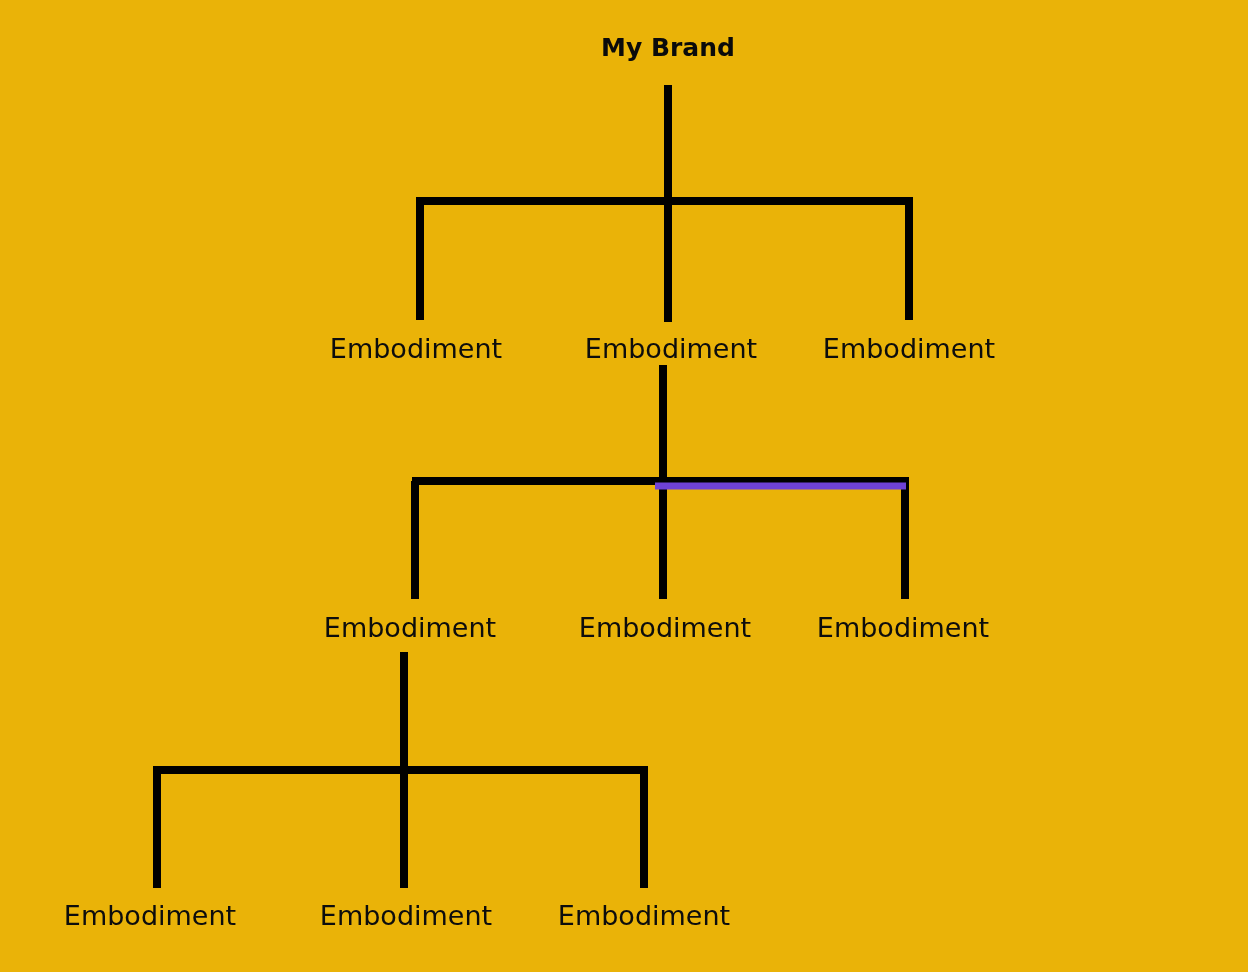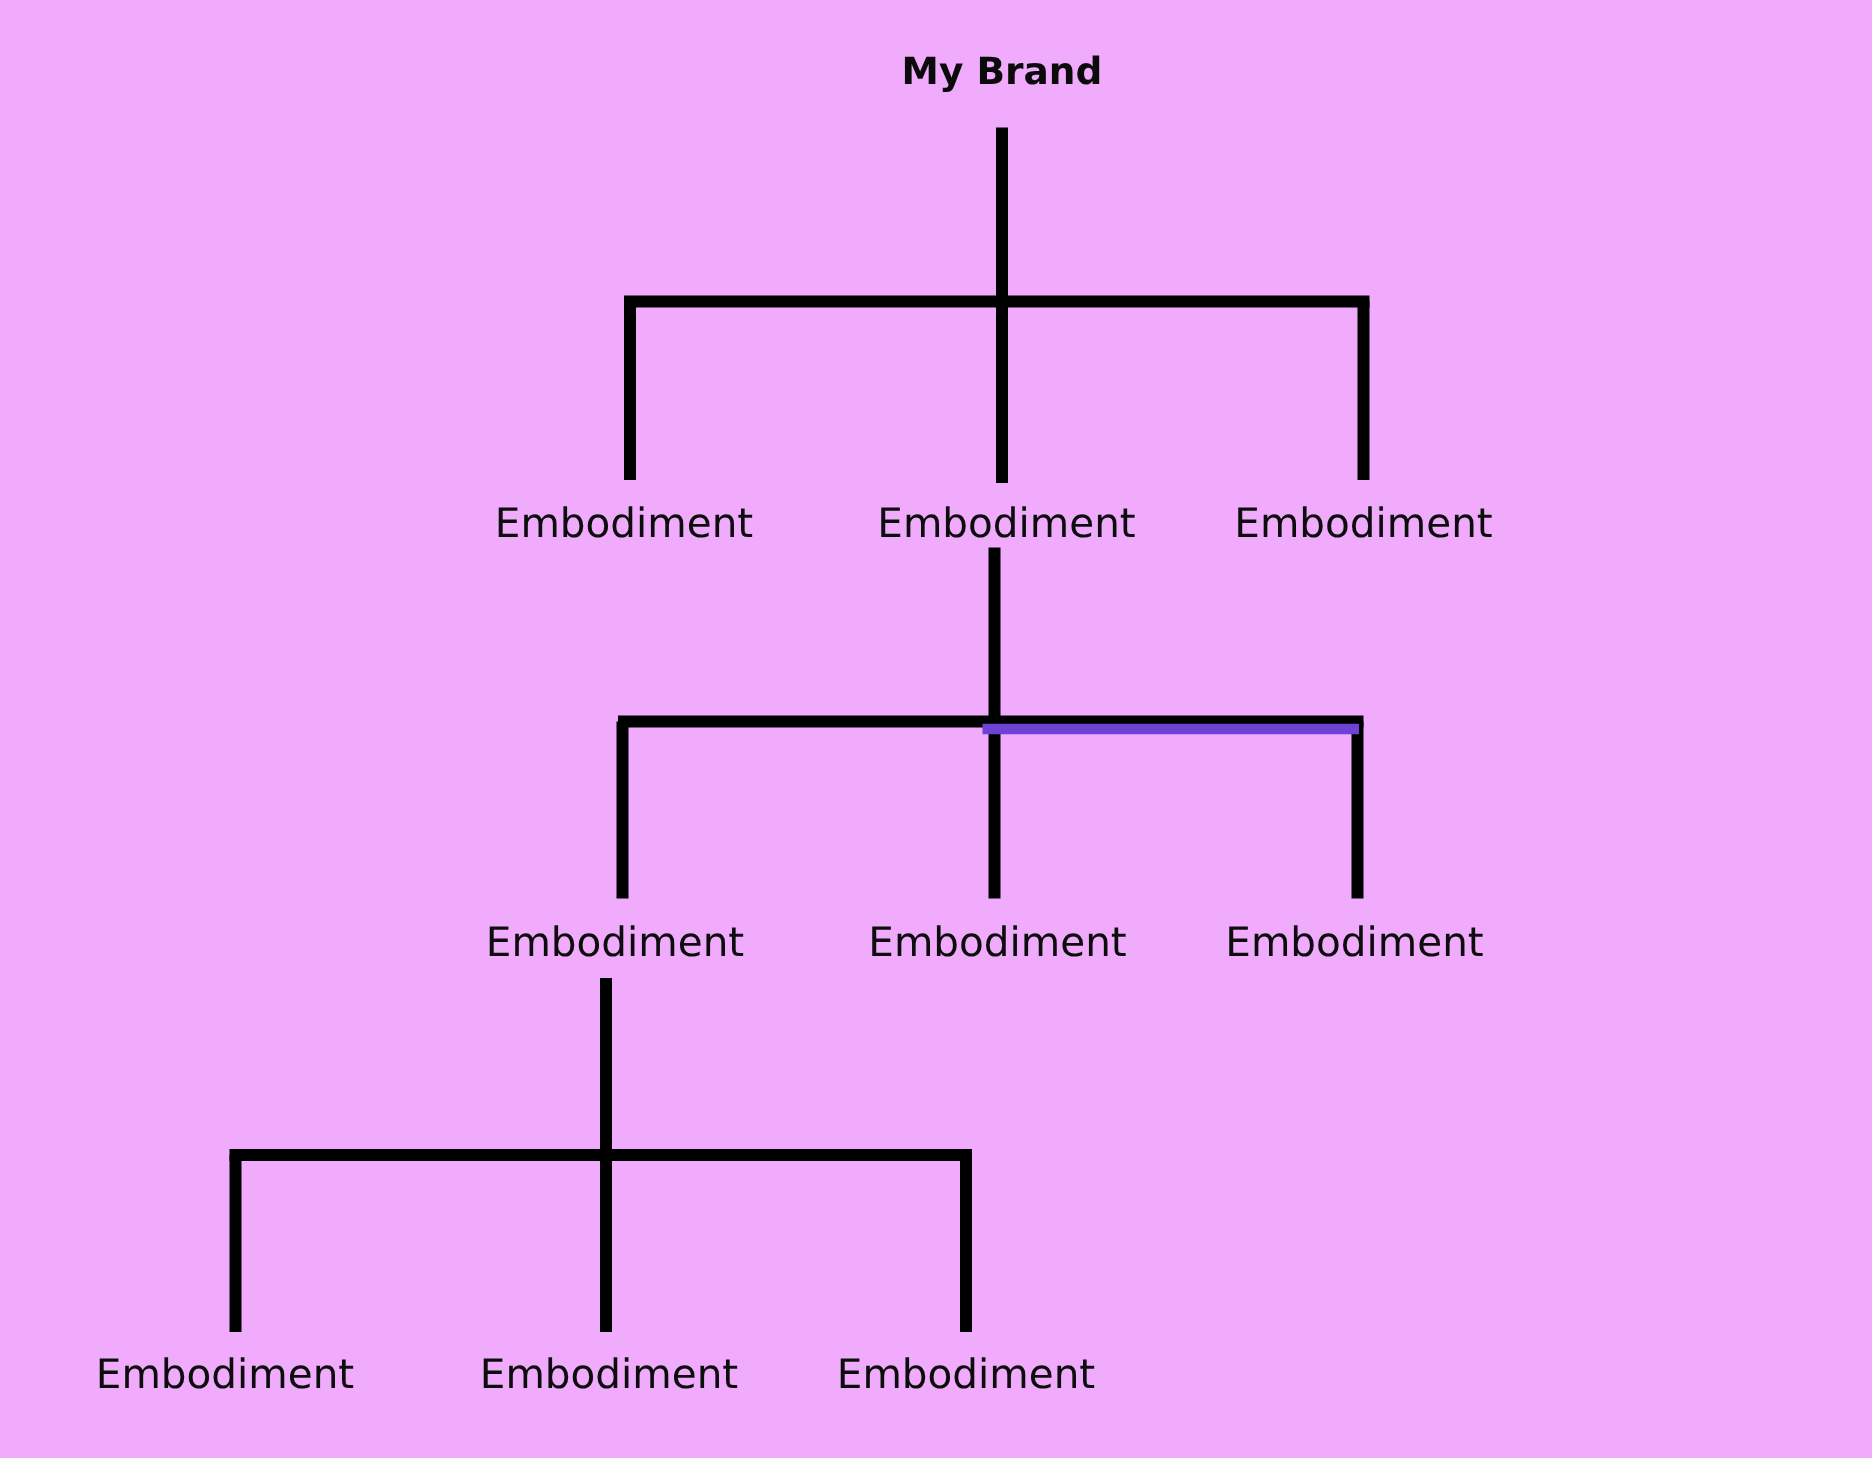--- a/index.html
+++ b/index.html
@@ -51,21 +51,21 @@
   }
   .edge-highlight {
     stroke: #6f42d6;
     stroke-width: 7;
     stroke-linecap: butt;
   }
 </style>
 </head>
 <body>
 
-<div id="diagram-root" style="background: #f0abfc;">
+<div id="diagram-root" style="background: #eab308;">
 
   <svg id="tree-svg" viewBox="0 0 1248 972">
 
     <line class="edge-line" x1="668" x2="668" y1="85" y2="322" stroke="#000000"></line>
 
     <line class="edge-line" y1="201" y2="201" x1="416" x2="913" stroke="#000000"></line>
     <line class="edge-line" x1="420" x2="420" y1="201" y2="320" stroke="#000000"></line>
     <line class="edge-line" x1="668" x2="668" y1="201" y2="320" stroke="#000000"></line>
     <line class="edge-line" x1="909" x2="909" y1="201" y2="320" stroke="#000000"></line>
 

